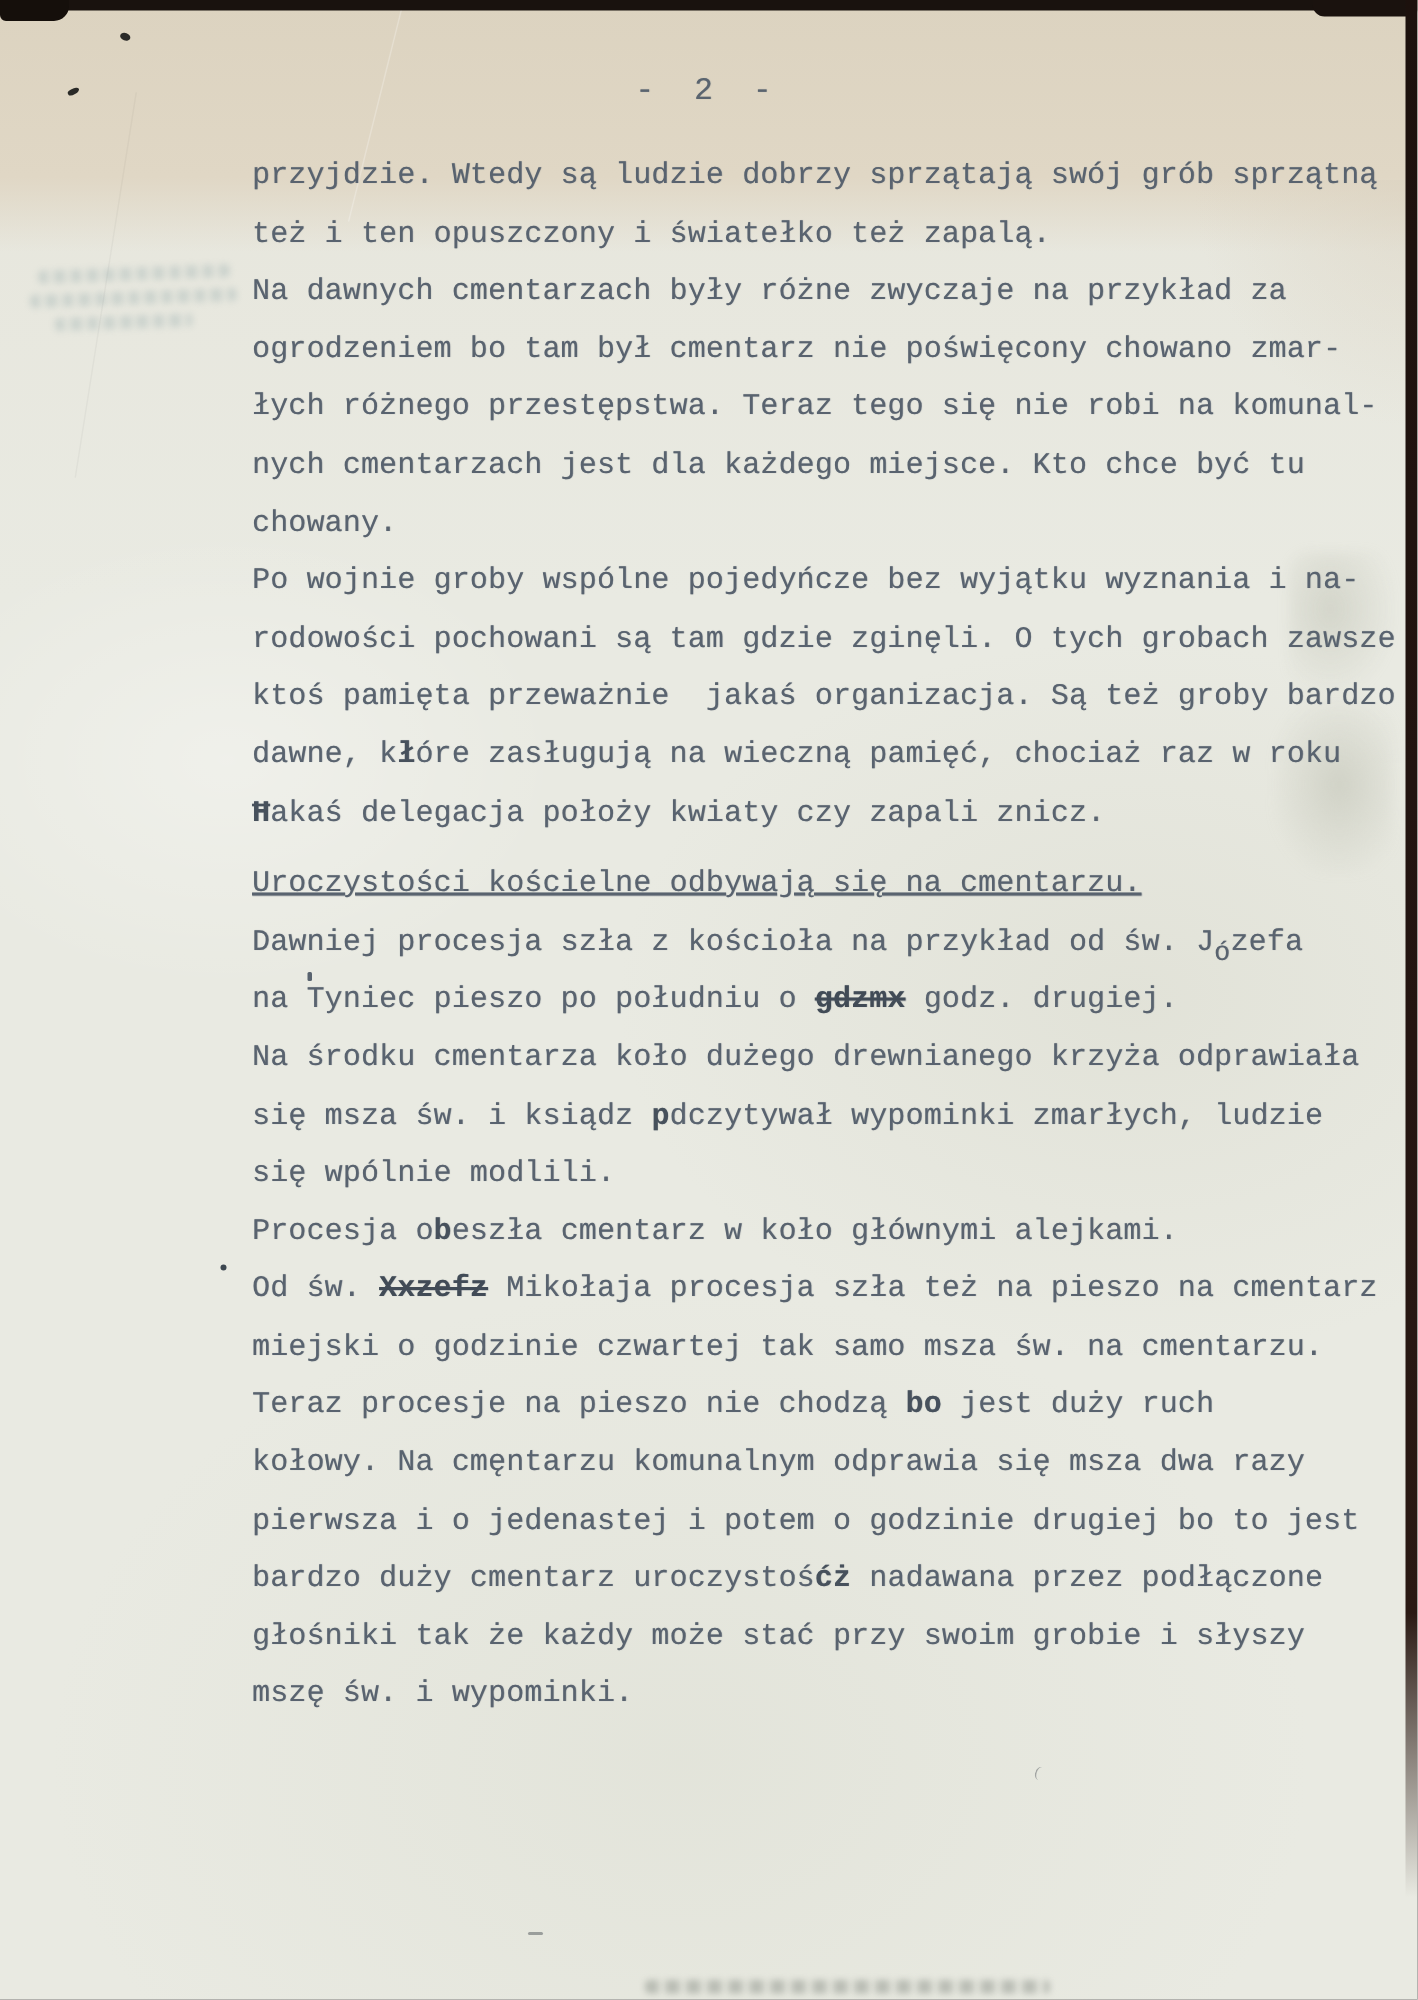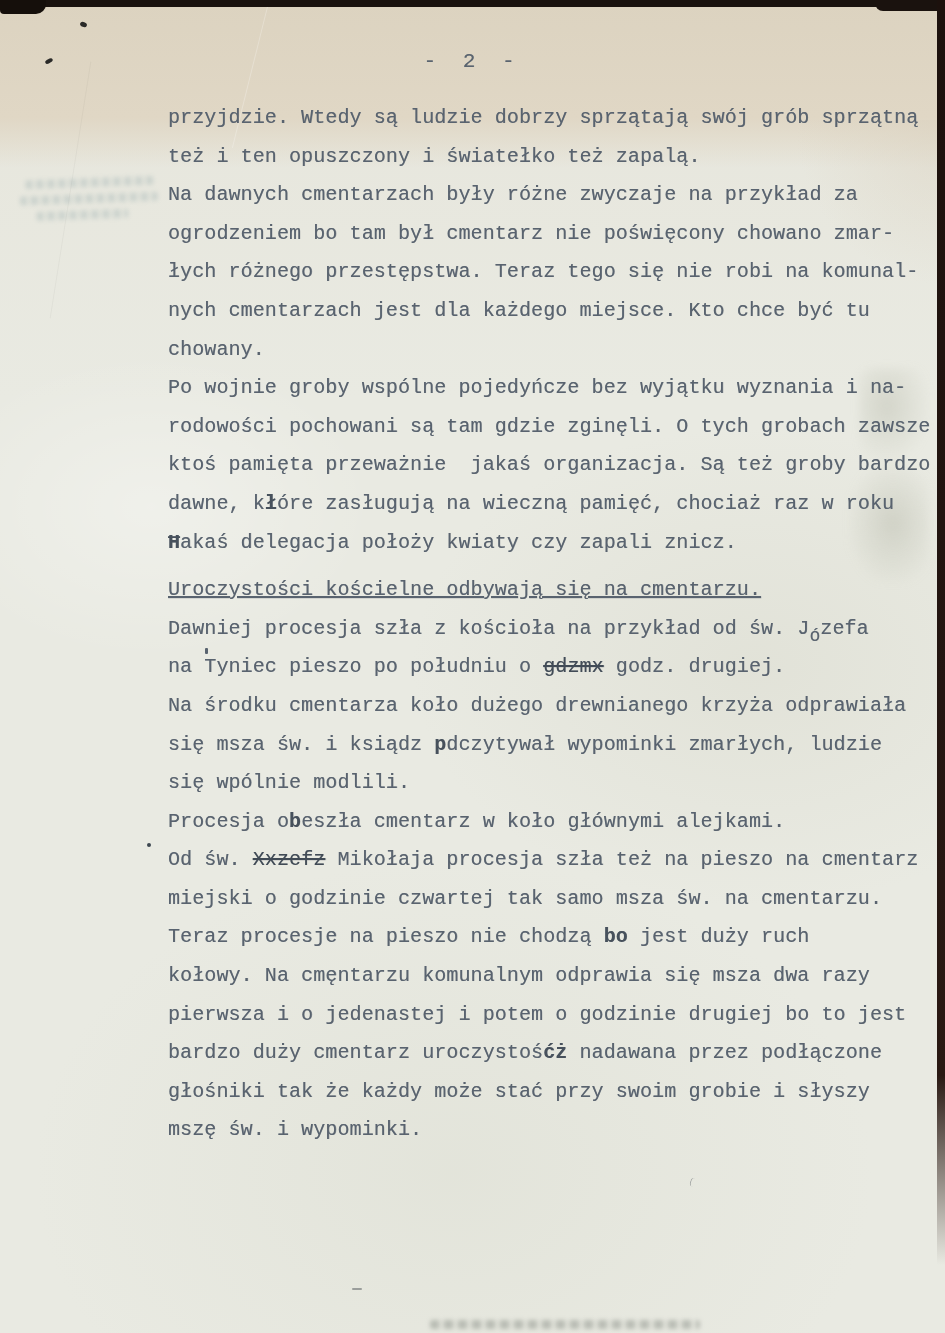--- a/index.html
+++ b/index.html
@@ -35,21 +35,21 @@
     position:absolute; left:168px; top:85px; width:760px;
     font-size:20px; line-height:38.6px; letter-spacing:0.1px;
     color:#59636f; white-space:pre;
     text-shadow:0.3px 0.3px 0.5px rgba(89,99,111,0.55);
     margin-top:14px;
   }
   .line{height:38.6px;}
   .para-gap{margin-top:9px;text-decoration:underline;}
   .s-normal{}
   .s-bold{font-weight:bold; color:#47515c;}
-  .s-struck{font-weight:normal; color:#414b56; text-decoration:line-through; text-decoration-thickness:2px;}
+  .s-struck{font-weight:bold; color:#414b56; text-decoration:line-through; text-decoration-thickness:2px;}
   .s-sub{display:inline-block; transform:translateY(7px); font-size:18px;}
   .page-number{
     position:absolute; top:50px; left:0; width:100%; text-align:center;
     font-size:21px; letter-spacing:7px; color:#5a646f;
     text-shadow:0.3px 0.3px 0.5px rgba(90,100,112,0.5);
   }
   
   .stamp{position:absolute; left:26px; top:178px; transform:rotate(-2deg); filter:blur(2px); opacity:0.5;}
   .stamp .srow{height:9px; margin-bottom:7px; border-radius:3px;
     background:repeating-linear-gradient(90deg, rgba(116,146,152,0.45) 0 7px, rgba(116,146,152,0.08) 7px 11px);}

